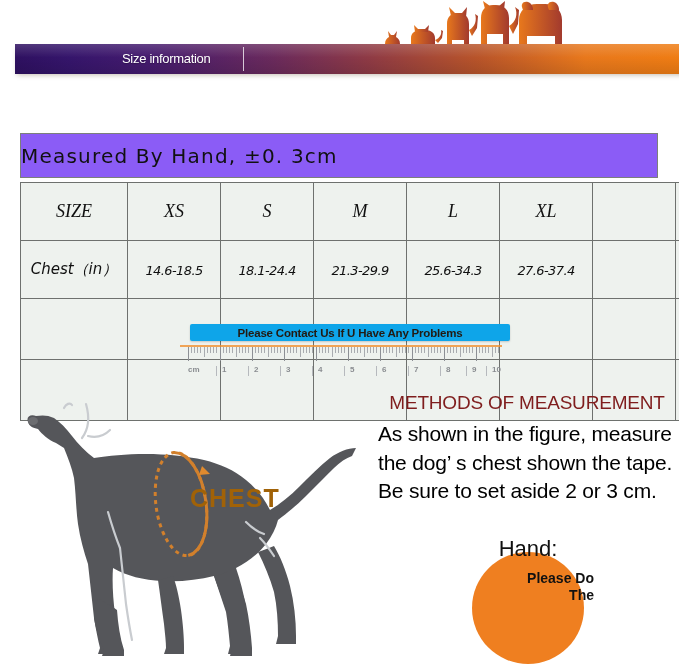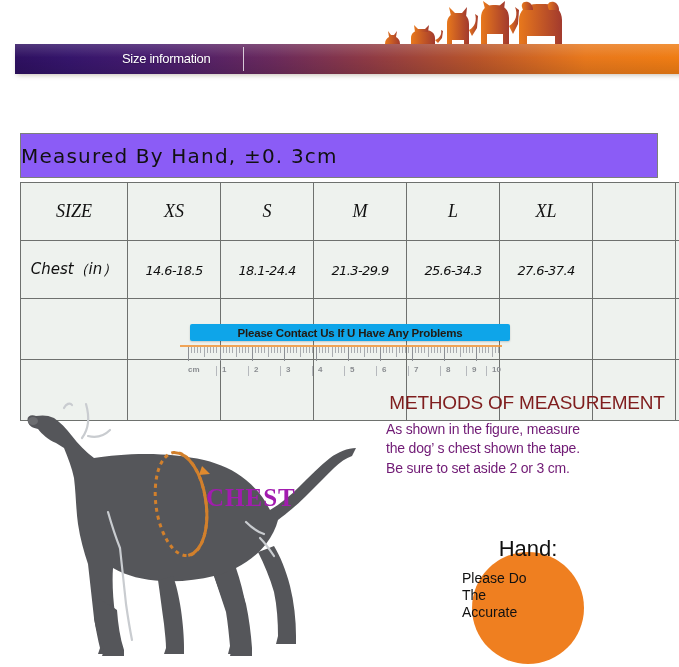--- a/index.html
+++ b/index.html
@@ -119,57 +119,57 @@
     content:"";position:absolute;left:-6px;top:1px;width:1px;height:10px;
     background:#b6b9bd;
   }
 
   
   #dog-figure{
     position:absolute;left:8px;top:386px;width:360px;height:276px;
   }
   .chest-label{
     position:absolute;left:190px;top:484px;
-    font-size:25px;font-weight:bold;color:#a21caf;
+    font-size:25px;font-weight:bold;color:#a16207;
     letter-spacing:1px;
-    font-family:Liberation Serif, serif;
-    margin-left:16px;
+    font-family:Liberation Sans, sans-serif;
   }
 
   
   #methods{
     position:absolute;left:378px;top:392px;width:298px;
   }
   .methods-title{
     font-size:19px;color:#7f1d1d;text-align:center;
     letter-spacing:-.2px;margin-bottom:6px;
     font-family:"Liberation Sans", sans-serif;
   }
   .methods-body p{
-    margin:0 0 1px 8px;
-    font-size:14px;color:#701a75;line-height:1.32;
+    margin:0 0 1px 0;
+    font-size:21px;color:#000000;line-height:1.32;
     letter-spacing:-.2px;
   }
 
   
   #tips{
     position:absolute;left:472px;top:552px;width:112px;height:112px;
   }
   .tips-circle{
     position:absolute;left:0;top:0;width:112px;height:112px;
     background:#ef7f20;border-radius:50%;
   }
   .tips-head{
     position:absolute;left:0;top:-16px;width:112px;text-align:center;
     font-size:22px;color:#111;z-index:2;
     font-family:"Liberation Sans", sans-serif;
   }
   .tips-lines{
-    position:absolute;left:-10px;top:18px;width:132px;text-align:left;
+    position:absolute;left:-10px;top:18px;width:132px;text-align:right;
     z-index:2;
+    font-weight:bold;
   }
   .tips-lines div{
     font-size:14px;color:#111;line-height:1.22;
     font-family:"Liberation Sans", sans-serif;
   }
 </style>
 </head>
 <body>
 
 <div id="header-banner">
@@ -485,15 +485,14 @@
     <p>Be sure to set aside 2 or 3 cm.</p>
   </div>
 </div>
 
 <div id="tips">
   <div class="tips-circle"></div>
   <div class="tips-head">Hand:</div>
   <div class="tips-lines">
     <div>Please Do</div>
     <div>The</div>
-    <div>Accurate</div>
   </div>
 </div>
 
 </body></html>

